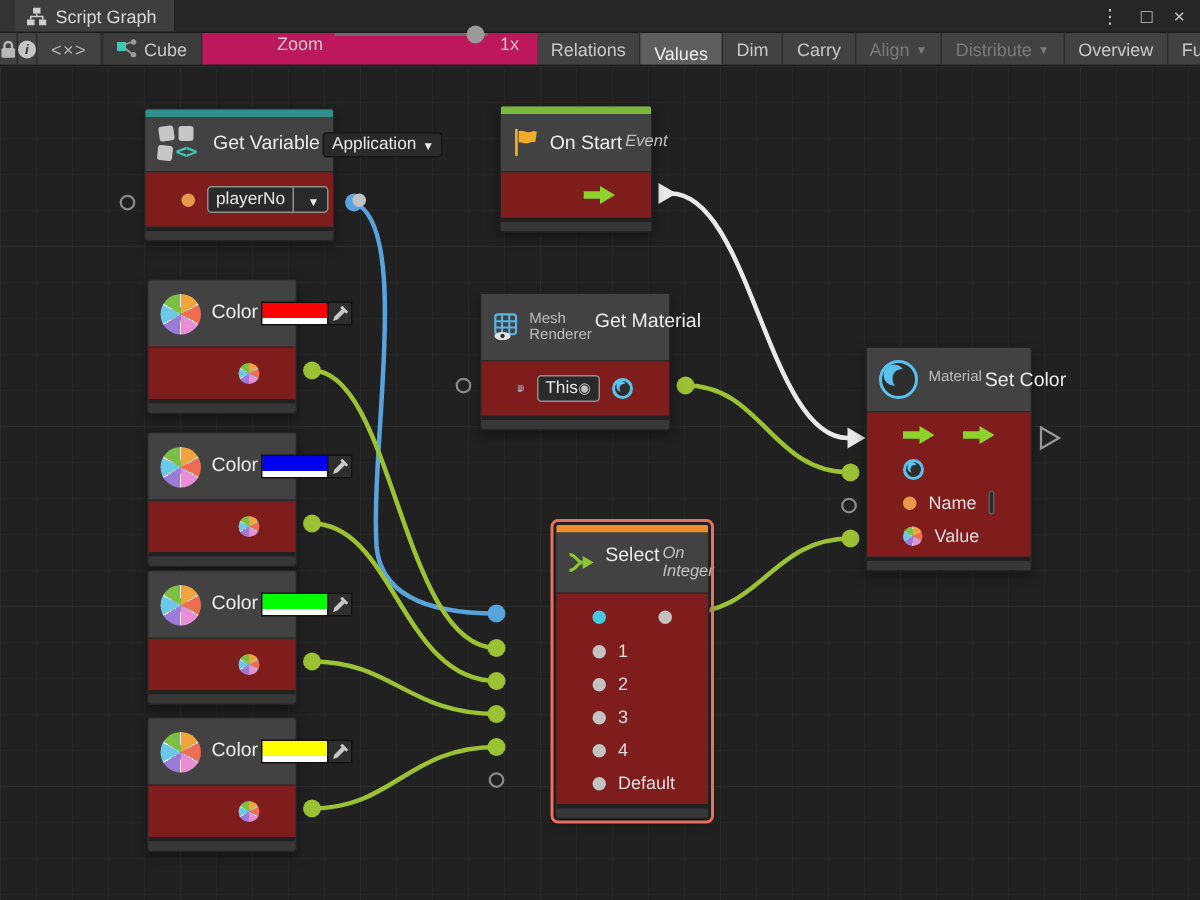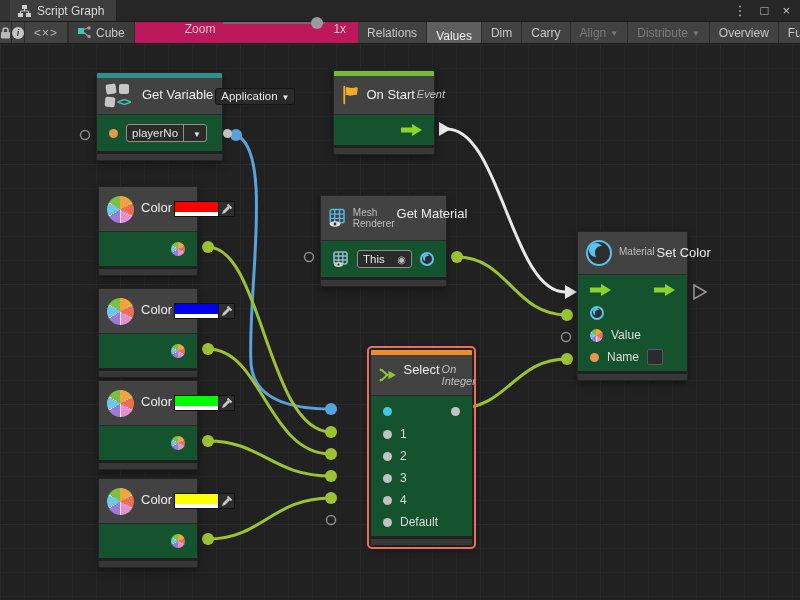--- a/index.html
+++ b/index.html
@@ -53,21 +53,21 @@
   
   .node { position:absolute; background:#393939; border:1px solid #242424; border-radius:2px;
     box-shadow:0 3px 8px rgba(0,0,0,.4); color:#e4e4e4; }
   .node.selected { outline:2px solid transparent; outline-offset:1px; }
   .strip { height:5px; border-radius:1px 1px 0 0; }
   .head { display:flex; align-items:center; gap:7px; padding:5px 8px; background:#424242; }
   .head-col { display:flex; flex-direction:row; gap:2px; min-width:0; }
   .supertitle { font-size:10px; color:#bdbdbd; line-height:1.1; }
   .title { font-size:13px; color:#ececec; line-height:1.15; white-space:nowrap; }
   .subtitle { font-size:11px; color:#c0c0c0; line-height:1.1;font-style:italic; }
-  .rows { background:#14532d; border-top:1px solid #2b2b2b; padding:3px 4px; }
+  .rows { background:#7f1d1d; border-top:1px solid #2b2b2b; padding:3px 16px; }
   .row { display:flex; align-items:center; gap:8px; padding:0 8px; }
   .footer { height:9px; background:#373737; border-top:3px solid #212121; border-radius:0 0 2px 2px; }
   .dot { width:9px; height:9px; border-radius:50%; flex:0 0 auto; }
   .dot.gray { background:#c2c2c2; }
   .spacer { flex:1; }
   .row-label { font-size:12px; color:#dedede; }
 
   .field { display:flex; align-items:center; background:#2a2a2a; border:1px solid #151515;
     border-radius:3px; height:18px; font-size:11.5px; color:#e8e8e8; padding:0 5px; }
   .field.bright { border-color:#8f8f8f; }
@@ -499,26 +499,26 @@
           </svg>
           <span class="spacer"></span>
           <svg width="21" height="12" viewBox="0 0 21 12">
             <polygon points="0,3.5 11,3.5 11,0 21,6 11,12 11,8.5 0,8.5" style="fill: rgb(140, 212, 45);"></polygon>
           </svg>
         </div>
         <div class="row h22">
           <span class="sphere small"></span>
         </div>
         <div class="row h22">
-          <span class="wheel small" style="width:13px;height:13px"></span>
-          <span class="row-label">Value</span>
-        </div>
-        <div class="row h22">
           <span class="dot" style="background-color: rgb(232, 152, 74);"></span>
           <span class="row-label">Name</span>
           <span class="name-box"></span>
         </div>
+        <div class="row h22">
+          <span class="wheel small" style="width:13px;height:13px"></span>
+          <span class="row-label">Value</span>
+        </div>
       </div>
       <div class="footer"></div>
     </div>
 
   </div>
 </div>
 
 </body></html>

